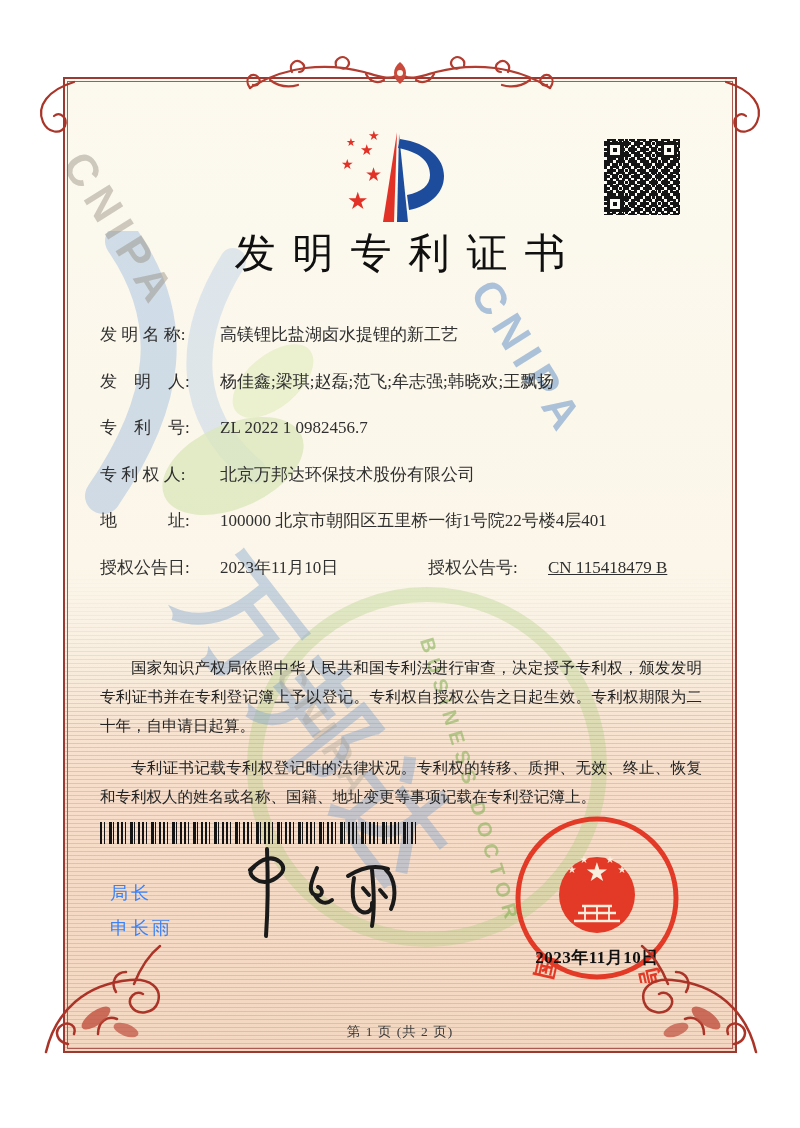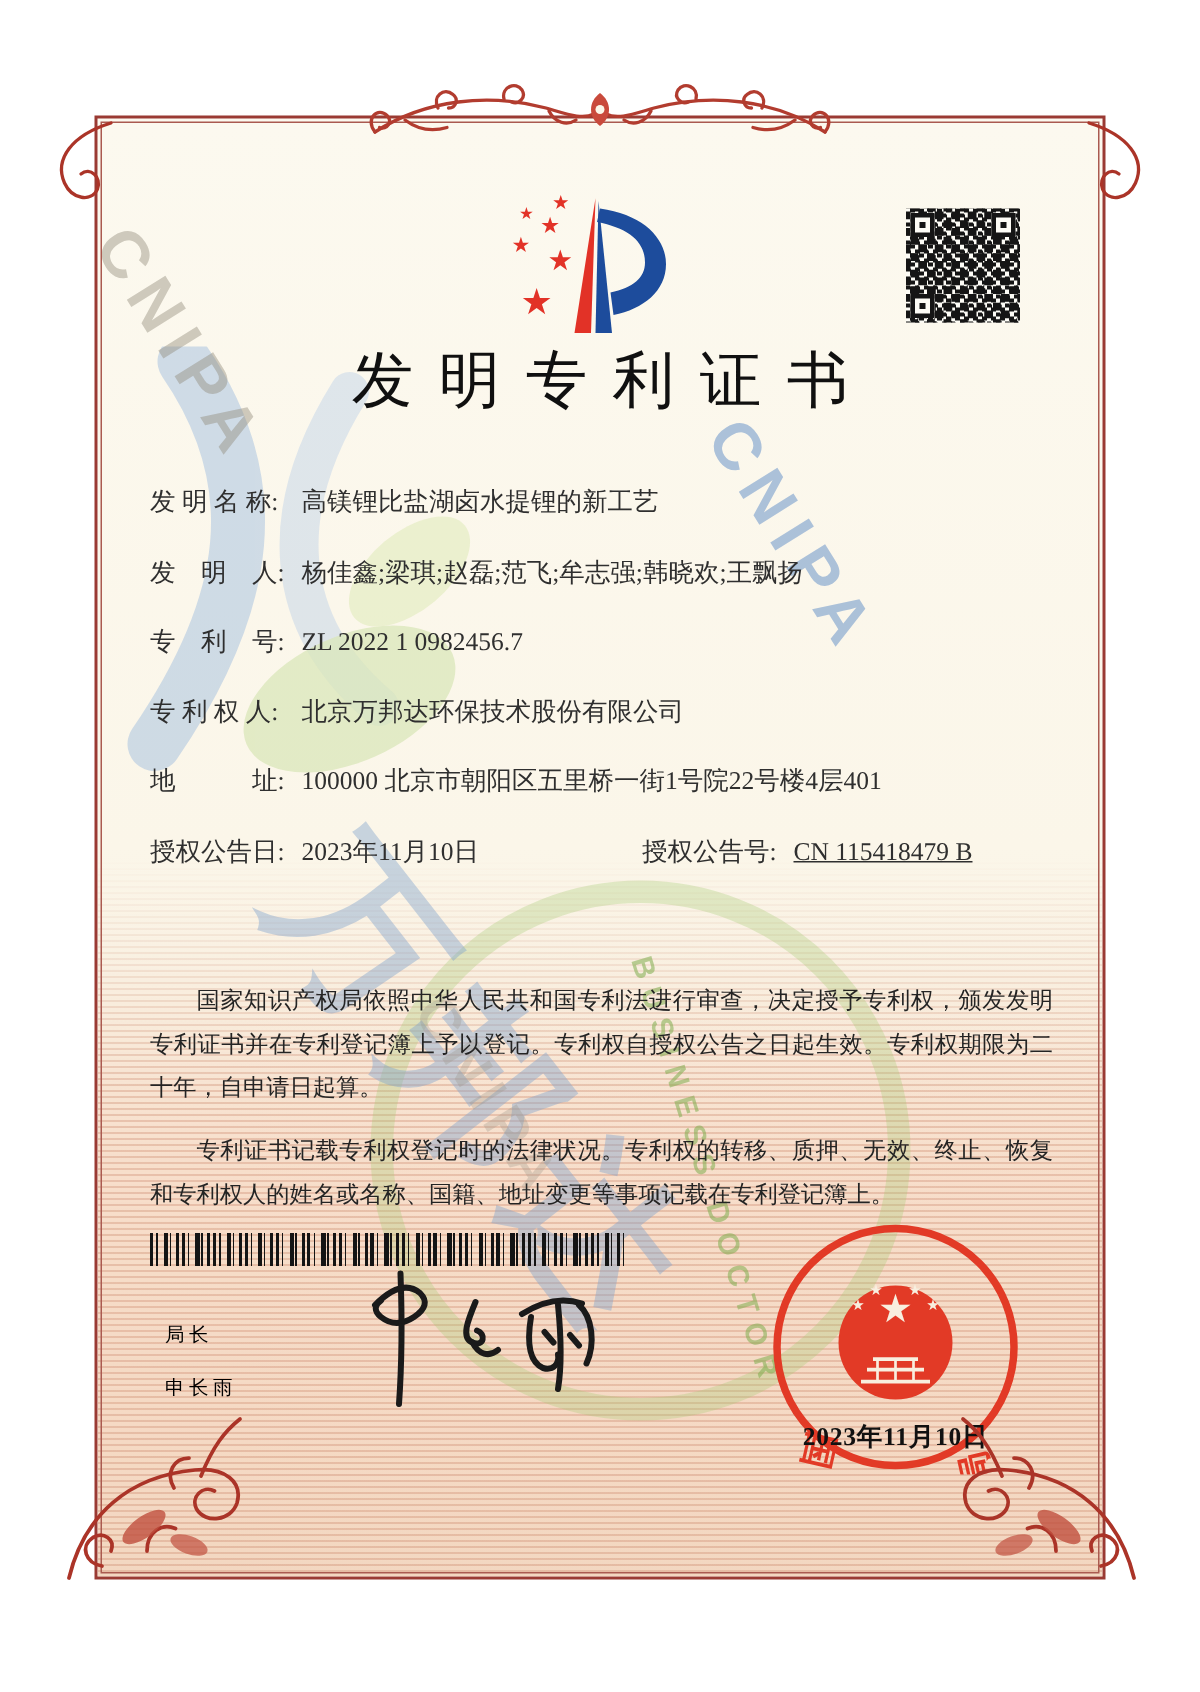--- a/index.html
+++ b/index.html
@@ -48,38 +48,38 @@
   .qr .finder i{position:absolute;left:3px;top:3px;width:4px;height:4px;background:#151515;display:block;}
   .qr .f-tl{left:3px;top:3px;} .qr .f-tr{right:3px;top:3px;} .qr .f-bl{left:3px;bottom:3px;}
   .doc-title{
     position:absolute;left:63px;top:226px;width:674px;text-align:center;
     font-size:41px;font-weight:normal;color:#101010;letter-spacing:17px;padding-left:17px;box-sizing:border-box;
   }
   
   .fields{position:absolute;left:100px;top:323px;width:610px;font-size:17px;color:#2f2f2f;}
   .frow{position:relative;height:28px;margin-bottom:18.5px;white-space:nowrap;}
   .flabel{display:inline-block;min-width:97px;}
-  .fvalue{margin-left:4px;}
+  .fvalue{margin-left:23px;}
   .fsecond{position:absolute;left:328px;top:0;text-decoration:underline;}
   
   .paras{position:absolute;left:100px;top:653px;width:602px;font-size:15.5px;line-height:29px;color:#242424;text-align:justify;}
   .paras p{margin:0;text-indent:2em;}
   .paras p + p{margin-top:13px;}
   
   .barcode{
     position:absolute;left:100px;top:822px;width:316px;height:22px;
     background:repeating-linear-gradient(90deg,
       #141414 0 2px, transparent 2px 4px,
       #141414 4px 5px, transparent 5px 9px,
       #141414 9px 12px, transparent 12px 13px,
       #141414 13px 14px, transparent 14px 17px,
       #141414 17px 19px, transparent 19px 21px);
   }
   .officer-title,.officer-name{
-    position:absolute;left:110px;font-size:13px;letter-spacing:3px;color:#000000;
+    position:absolute;left:110px;font-size:18px;letter-spacing:3px;color:#3b82f6;
     font-family:"Liberation Sans","DejaVu Sans",sans-serif;
   }
   .officer-title{top:881px;} .officer-name{top:916px;}
   .signature{position:absolute;left:222px;top:846px;}
   .seal{position:absolute;left:512px;top:813px;width:170px;height:170px;}
   .seal-arc-text{font-size:24px;font-weight:bold;fill:#e23a26;letter-spacing:13px;font-family:"Liberation Serif",serif;}
   .seal-date{
     position:absolute;left:512px;top:946px;width:170px;text-align:center;
     font-size:17px;font-weight:bold;color:#111;letter-spacing:0.5px;
   }
@@ -204,20 +204,21 @@
       <text x="98" y="50" font-size="10" fill="#f8efdf" text-anchor="middle" font-family="'DejaVu Sans',sans-serif">★</text>
       <text x="110" y="60" font-size="10" fill="#f8efdf" text-anchor="middle" font-family="'DejaVu Sans',sans-serif">★</text>
       <g stroke="#f8efdf" stroke-width="2.5" fill="none">
         <path d="M70,93 h30 M66,100 h38 M62,108 h46"></path>
         <path d="M73,93 v15 M85,93 v15 M97,93 v15" stroke-width="1.8"></path>
       </g>
     </g>
   </svg>
   <div class="seal-date">2023年11月10日</div>
 
+  <div class="footer">第 1 页 (共 2 页)</div>
 
   <svg class="top-ornament" width="320" height="48" viewBox="0 0 320 48">
     <g stroke="#b23c2f" stroke-width="2.2" fill="none" stroke-linecap="round">
       <g id="dragL">
         <path d="M10,36 C44,14 86,10 124,20 C138,24 148,28 156,24"></path>
         <path d="M10,36 c-7,-9 2,-17 8,-11 c4,4 0,10 -5,8"></path>
         <path d="M52,20 c-4,-8 4,-14 10,-9 c4,3 2,9 -3,9"></path>
         <path d="M96,14 c-2,-8 8,-12 12,-6 c3,5 -2,10 -7,8"></path>
         <path d="M126,22 c4,8 12,10 18,6"></path>
         <path d="M30,28 c8,6 18,8 28,5"></path>

